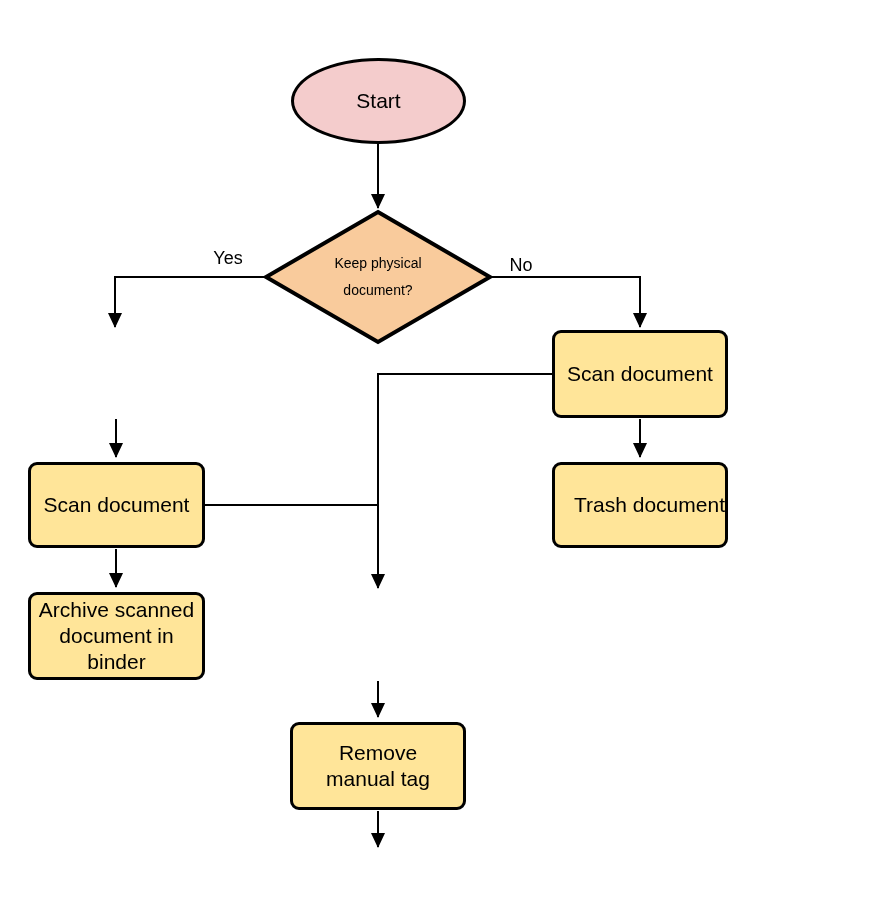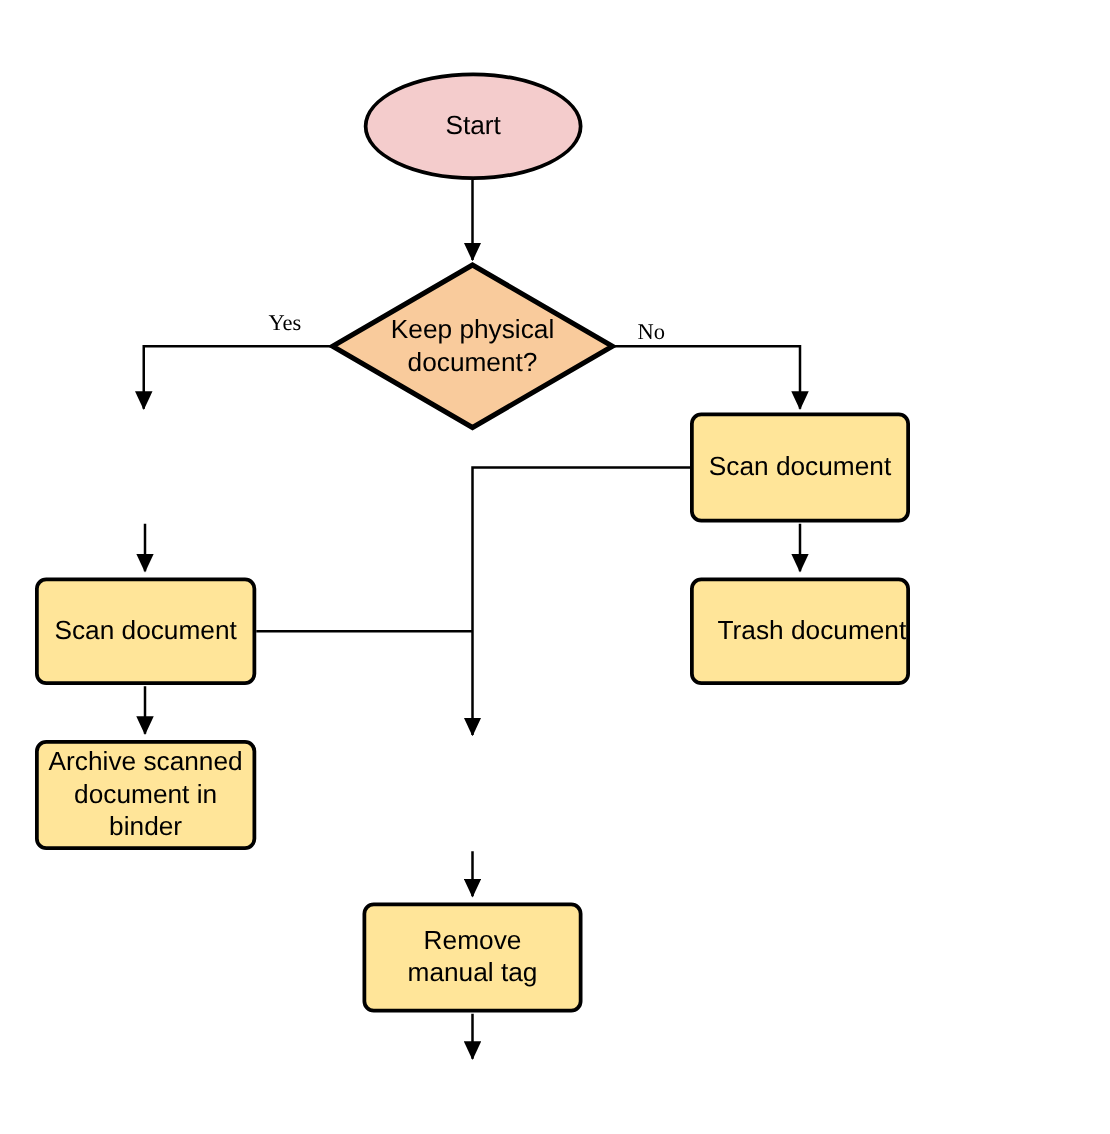--- a/index.html
+++ b/index.html
@@ -55,32 +55,31 @@
     position: absolute;
   }
   .decision-wrap svg { display: block; }
   .decision-label {
     position: absolute;
     inset: 0;
     display: flex;
     align-items: center;
     justify-content: center;
     text-align: center;
-    font-size: 21px;
+    font-size: 14px;
     line-height: 27px;
     white-space: pre-line;
   }
   .edge-label {
     position: absolute;
     width: 64px;
     text-align: center;
     font-size: 18px;
     line-height: 22px;
     color: #000;
-    font-family: Liberation Serif, serif;
   }
   #note {
     position: absolute;
     left: 481px;
     top: 588px;
     width: 400px;
     font-size: 21px;
     line-height: 29px;
     font-style: italic;
     color: #000;

